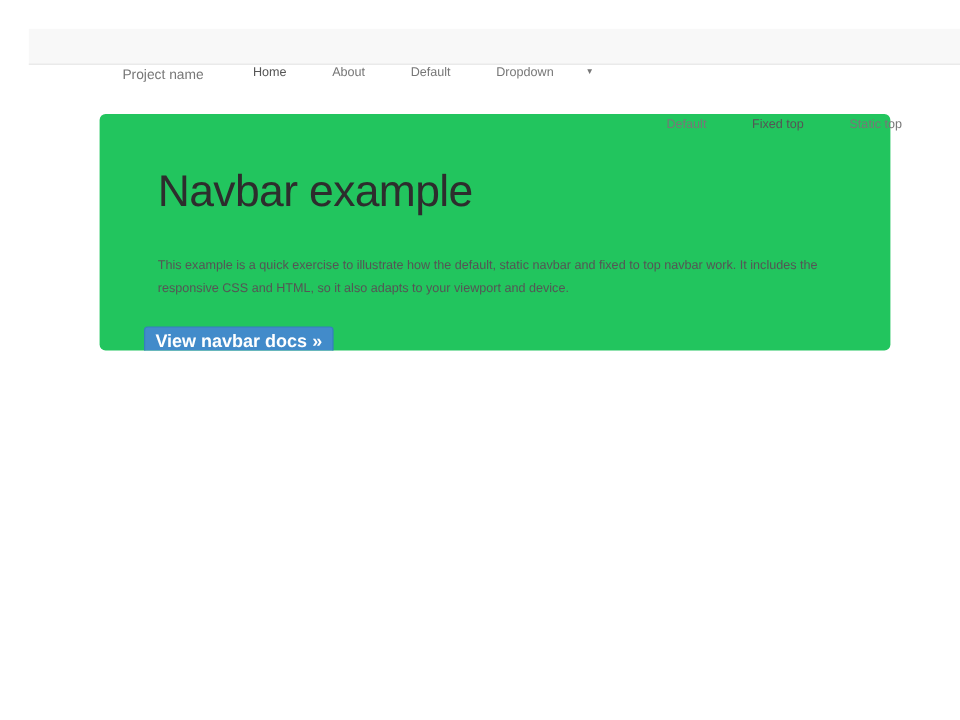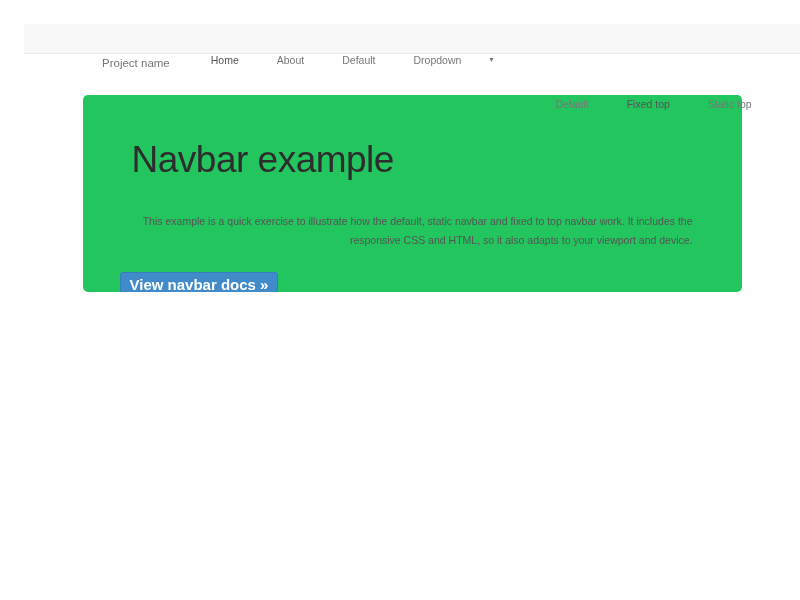--- a/index.html
+++ b/index.html
@@ -74,21 +74,20 @@
     line-height: 1.1;
     margin-bottom: 7px;
     letter-spacing: -0.5px;
   }
   .jumbotron p {
     font-size: 10.5px;
     color: #555;
     line-height: 1.85;
     max-width: 600px;
     margin-bottom: 9px;
-    text-align: right;
   }
   .btn-primary {
     display: inline-block;
     background: #428bca;
     border: 1px solid #357ebd;
     color: #ffffff;
     font-family: inherit;
     font-size: 15px;
     font-weight: bold;
     padding: 4px 9px;

